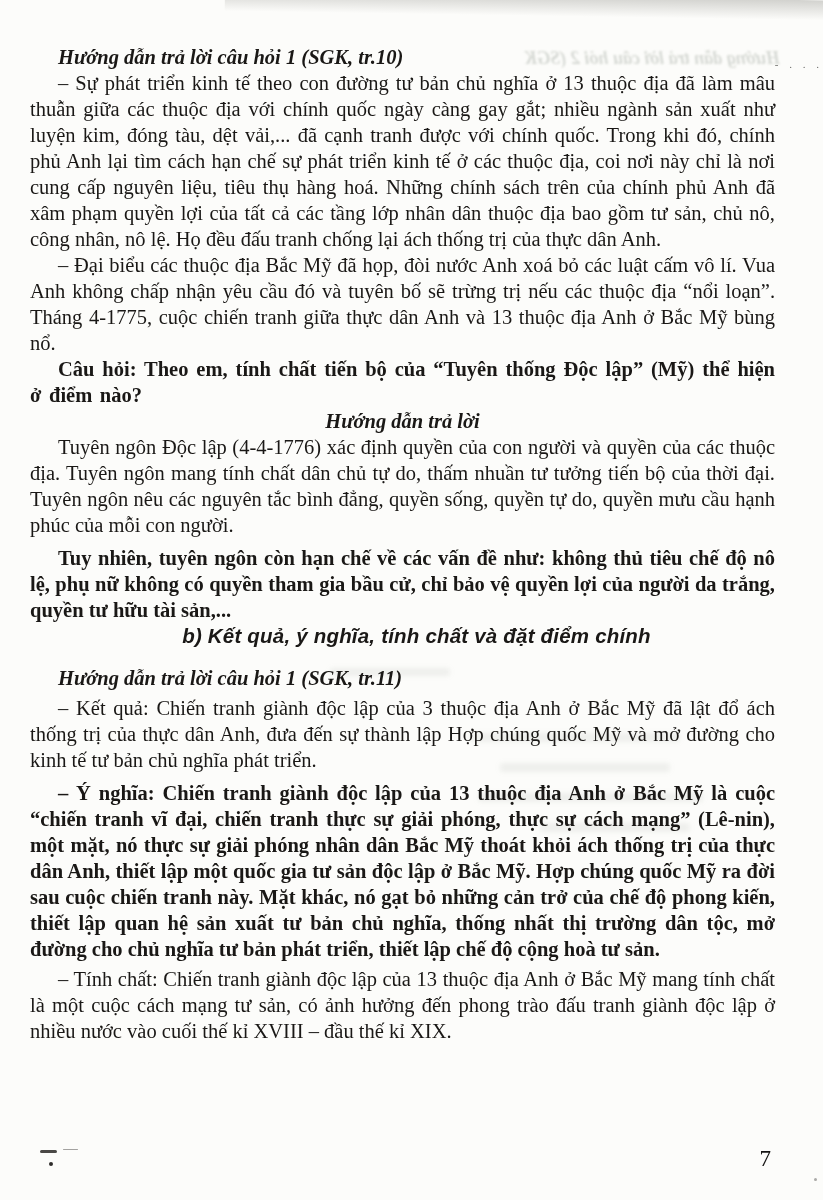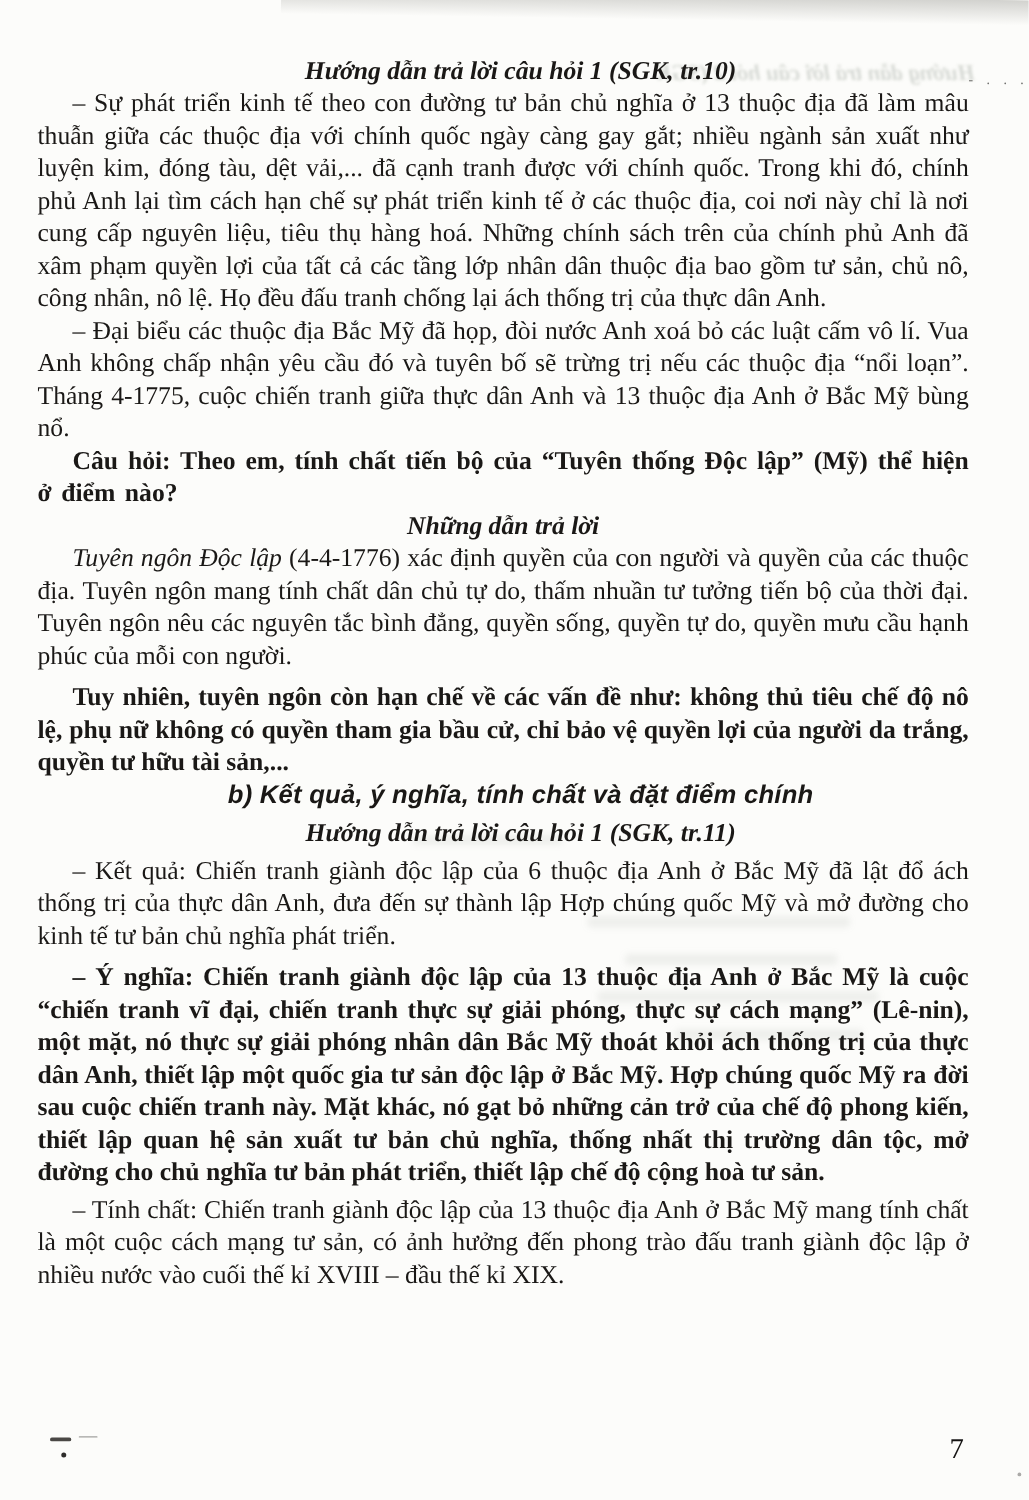--- a/index.html
+++ b/index.html
@@ -24,38 +24,38 @@
     transform-origin: left top;
   }
   .content {
     position: absolute; left: 30px; top: 44px; width: 745px;
     font-size: 20.5px; line-height: 26px;
     text-align: justify;
   }
   .content h3, .content p { margin: 0; padding: 0; font-size: inherit; }
   .h-guide {
     font-weight: bold; font-style: italic;
-    text-indent: 28px; text-align: center;
+    text-indent: 28px; text-align: left;
   }
-  .h-guide.second { margin-top: 5px; }
+  .h-guide.second { margin-top: 16px; }
   .para { text-indent: 28px; }
   .para.gap-s { margin-top: 4px; }
   .para.gap-m { margin-top: 7px; font-weight: bold; }
   .q-para { font-weight: bold; text-indent: 28px; word-spacing: 2.5px; margin-top: 2px; }
   .h-center {
     text-align: center; font-weight: bold; font-style: italic;
     margin: 4px 0 4px 0;
   }
   .h-sans {
     font-family: "Liberation Sans", sans-serif;
     font-weight: bold; font-style: italic;
     font-size: 20px; text-indent: 28px; text-align: center;
     margin-top: 13px; letter-spacing: 0.2px;
   }
-  .decl-lead { font-style: italic; }
+  .decl-lead { }
   .page-number {
     position: absolute; top: 1146px; right: 52px;
     font-size: 23px; color: #141312;
   }
   
   .ghost-top {
     position: absolute; top: 48px; left: 430px; width: 350px;
     font-weight: bold; font-style: italic; font-size: 18px;
     color: rgba(125,135,122,0.30);
     transform: scaleX(-1);
@@ -108,31 +108,31 @@
 
     <h3 class="h-guide">Hướng dẫn trả lời câu hỏi 1 (SGK, tr.10)</h3>
 
     <p class="para">– Sự phát triển kinh tế theo con đường tư bản chủ nghĩa ở 13 thuộc địa đã làm mâu thuẫn giữa các thuộc địa với chính quốc ngày càng gay gắt; nhiều ngành sản xuất như luyện kim, đóng tàu, dệt vải,... đã cạnh tranh được với chính quốc. Trong khi đó, chính phủ Anh lại tìm cách hạn chế sự phát triển kinh tế ở các thuộc địa, coi nơi này chỉ là nơi cung cấp nguyên liệu, tiêu thụ hàng hoá. Những chính sách trên của chính phủ Anh đã xâm phạm quyền lợi của tất cả các tầng lớp nhân dân thuộc địa bao gồm tư sản, chủ nô, công nhân, nô lệ. Họ đều đấu tranh chống lại ách thống trị của thực dân Anh.</p>
 
 
     <p class="para">– Đại biểu các thuộc địa Bắc Mỹ đã họp, đòi nước Anh xoá bỏ các luật cấm vô lí. Vua Anh không chấp nhận yêu cầu đó và tuyên bố sẽ trừng trị nếu các thuộc địa “nổi loạn”. Tháng 4-1775, cuộc chiến tranh giữa thực dân Anh và 13 thuộc địa Anh ở Bắc Mỹ bùng nổ.</p>
 
     <p class="q-para">Câu hỏi: Theo em, tính chất tiến bộ của “Tuyên thống Độc lập” (Mỹ) thể hiện ở điểm nào?</p>
 
-    <h3 class="h-center">Những dẫn trả lời</h3>
+    <h3 class="h-center">Hướng dẫn trả lời</h3>
 
     <p class="para"><span class="decl-lead">Tuyên ngôn Độc lập</span><span> (4-4-1776) xác định quyền của con người và quyền của các thuộc địa. Tuyên ngôn mang tính chất dân chủ tự do, thấm nhuần tư tưởng tiến bộ của thời đại. Tuyên ngôn nêu các nguyên tắc bình đẳng, quyền sống, quyền tự do, quyền mưu cầu hạnh phúc của mỗi con người.</span></p>
 
     <p class="para gap-m">Tuy nhiên, tuyên ngôn còn hạn chế về các vấn đề như: không thủ tiêu chế độ nô lệ, phụ nữ không có quyền tham gia bầu cử, chỉ bảo vệ quyền lợi của người da trắng, quyền tư hữu tài sản,...</p>
 
     <h3 class="h-sans">b) Kết quả, ý nghĩa, tính chất và đặt điểm chính</h3>
 
     <h3 class="h-guide second">Hướng dẫn trả lời câu hỏi 1 (SGK, tr.11)</h3>
 
-    <p class="para gap-s">– Kết quả: Chiến tranh giành độc lập của 6 thuộc địa Anh ở Bắc Mỹ đã lật đổ ách thống trị của thực dân Anh, đưa đến sự thành lập Hợp chúng quốc Mỹ và mở đường cho kinh tế tư bản chủ nghĩa phát triển.</p>
+    <p class="para gap-s">– Kết quả: Chiến tranh giành độc lập của 3 thuộc địa Anh ở Bắc Mỹ đã lật đổ ách thống trị của thực dân Anh, đưa đến sự thành lập Hợp chúng quốc Mỹ và mở đường cho kinh tế tư bản chủ nghĩa phát triển.</p>
 
     <p class="para gap-m">– Ý nghĩa: Chiến tranh giành độc lập của 13 thuộc địa Anh ở Bắc Mỹ là cuộc “chiến tranh vĩ đại, chiến tranh thực sự giải phóng, thực sự cách mạng” (Lê-nin), một mặt, nó thực sự giải phóng nhân dân Bắc Mỹ thoát khỏi ách thống trị của thực dân Anh, thiết lập một quốc gia tư sản độc lập ở Bắc Mỹ. Hợp chúng quốc Mỹ ra đời sau cuộc chiến tranh này. Mặt khác, nó gạt bỏ những cản trở của chế độ phong kiến, thiết lập quan hệ sản xuất tư bản chủ nghĩa, thống nhất thị trường dân tộc, mở đường cho chủ nghĩa tư bản phát triển, thiết lập chế độ cộng hoà tư sản.</p>
 
     <p class="para gap-s">– Tính chất: Chiến tranh giành độc lập của 13 thuộc địa Anh ở Bắc Mỹ mang tính chất là một cuộc cách mạng tư sản, có ảnh hưởng đến phong trào đấu tranh giành độc lập ở nhiều nước vào cuối thế kỉ XVIII – đầu thế kỉ XIX.</p>
 
   </div>
 
   <div class="smudge-dash"></div>
   <div class="smudge-dot"></div>
   <div class="corner-dot"></div>

